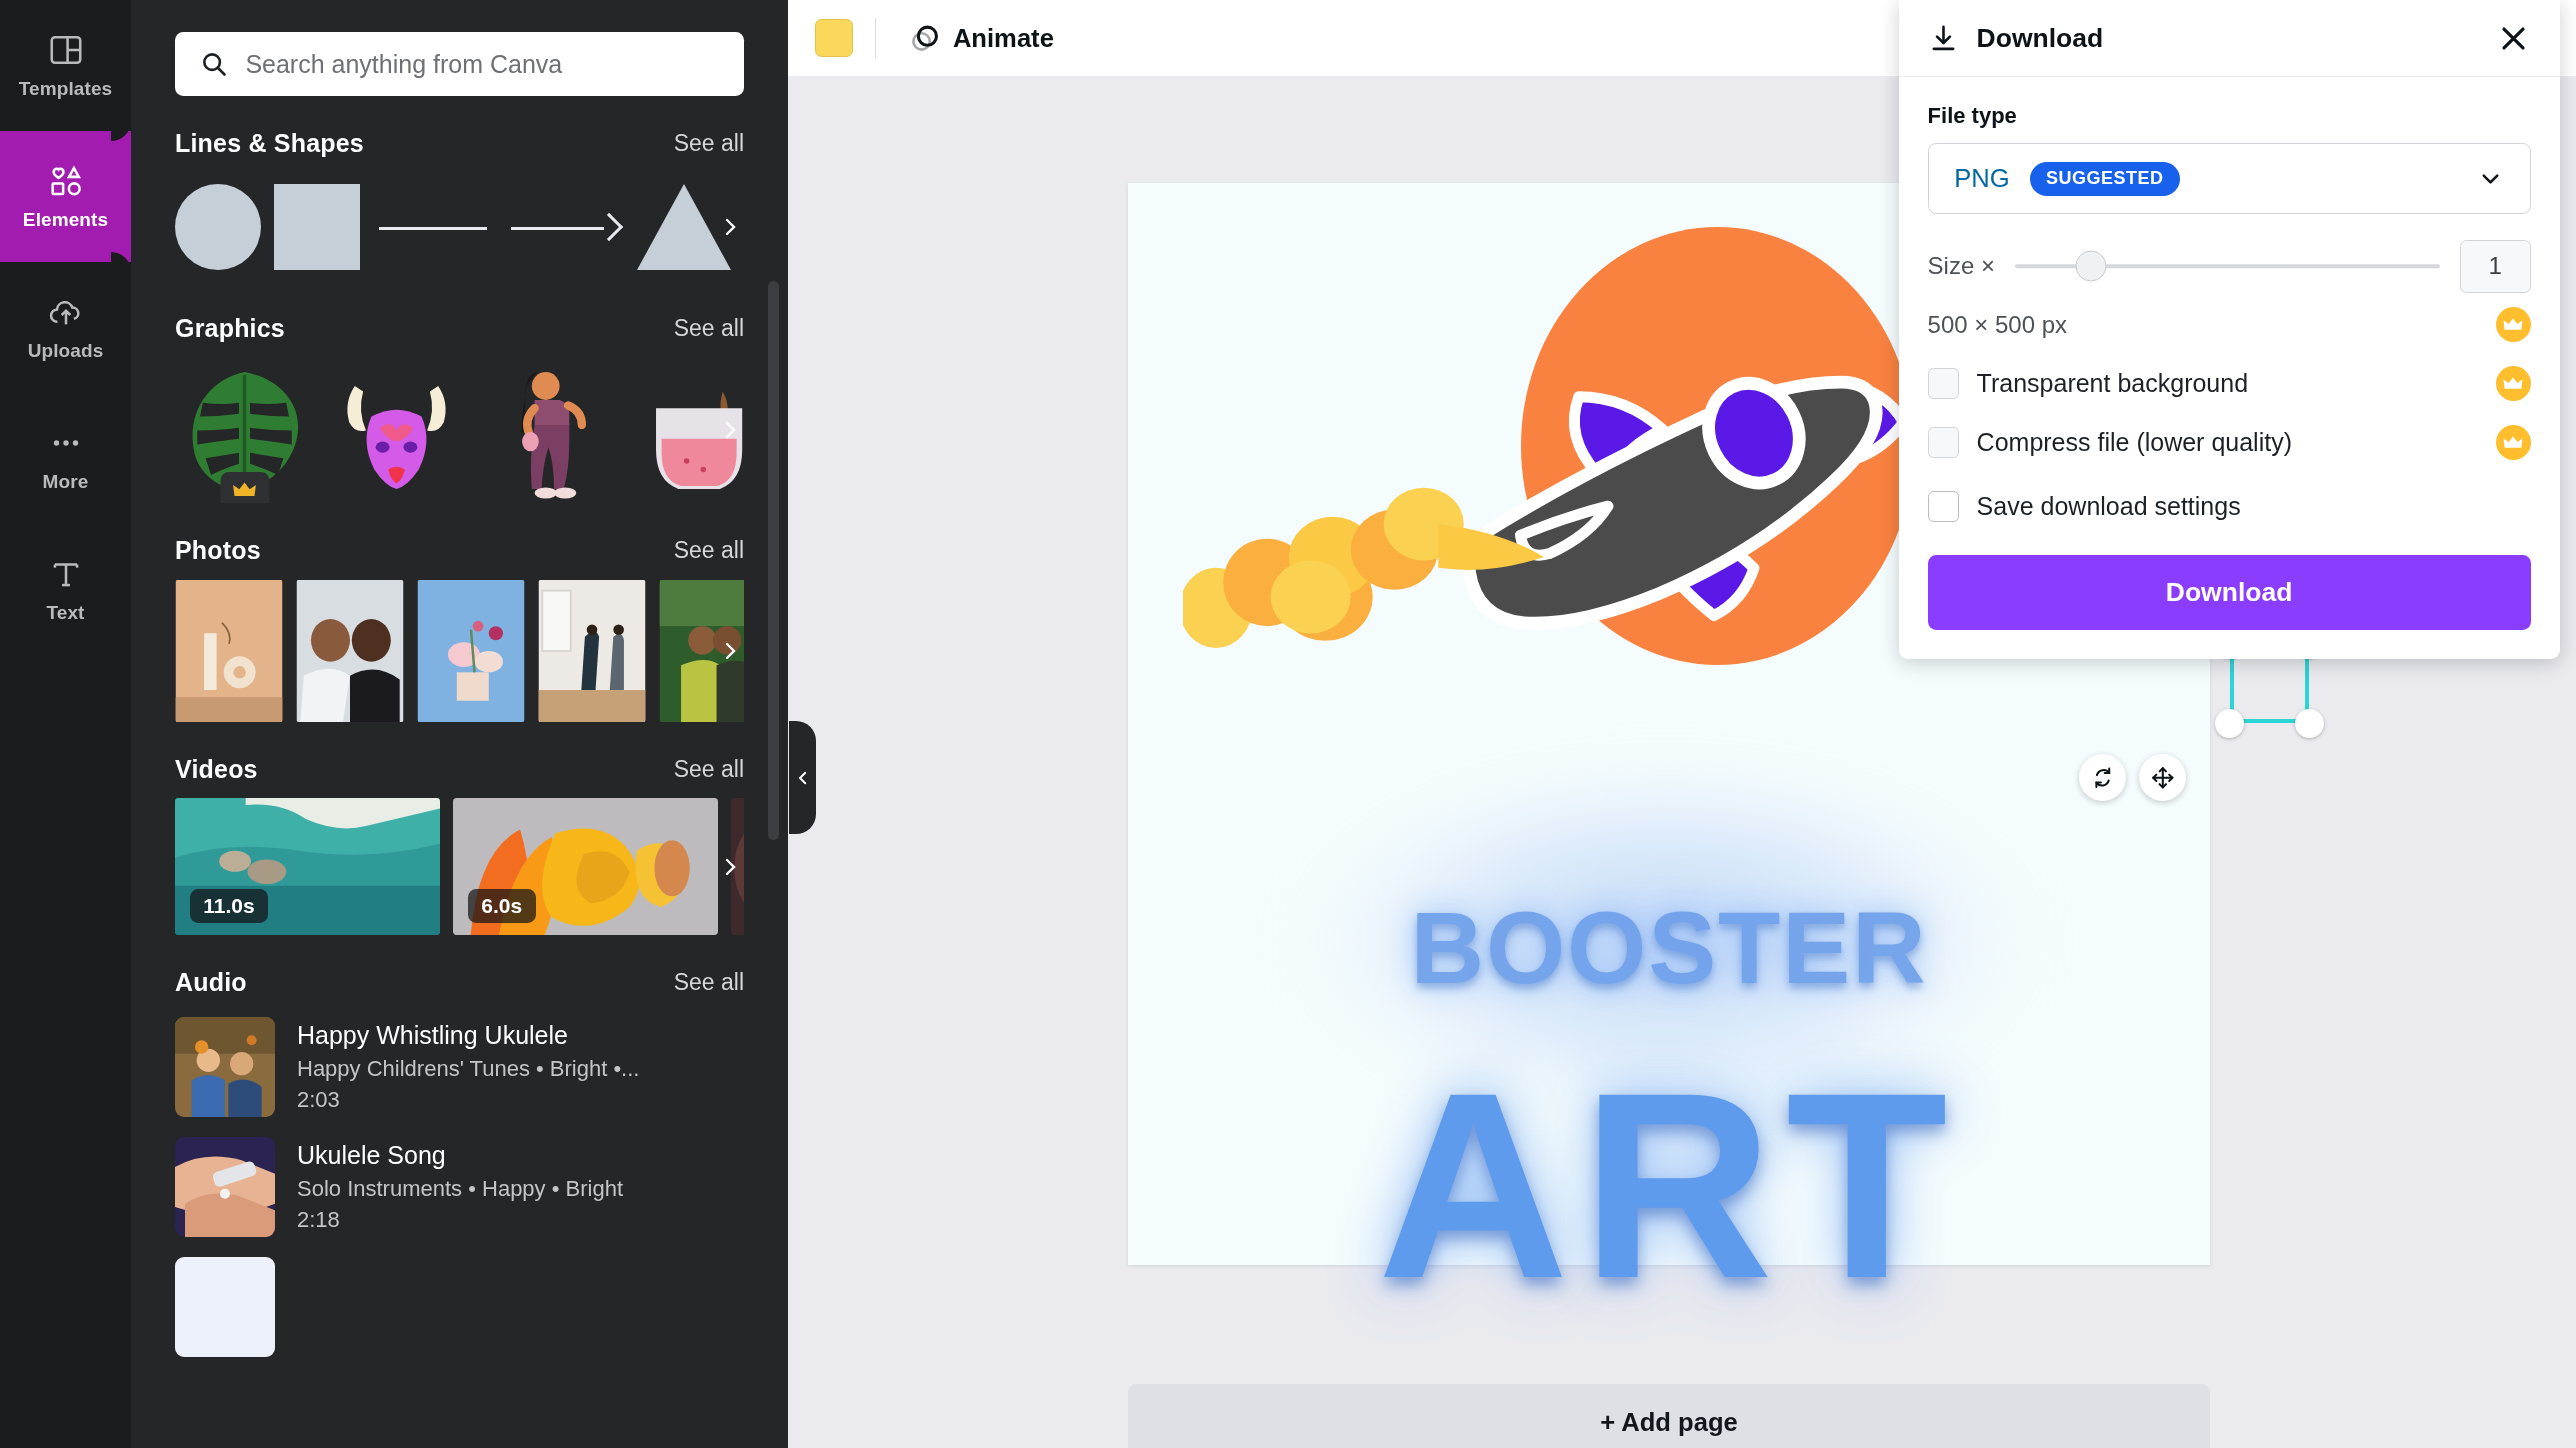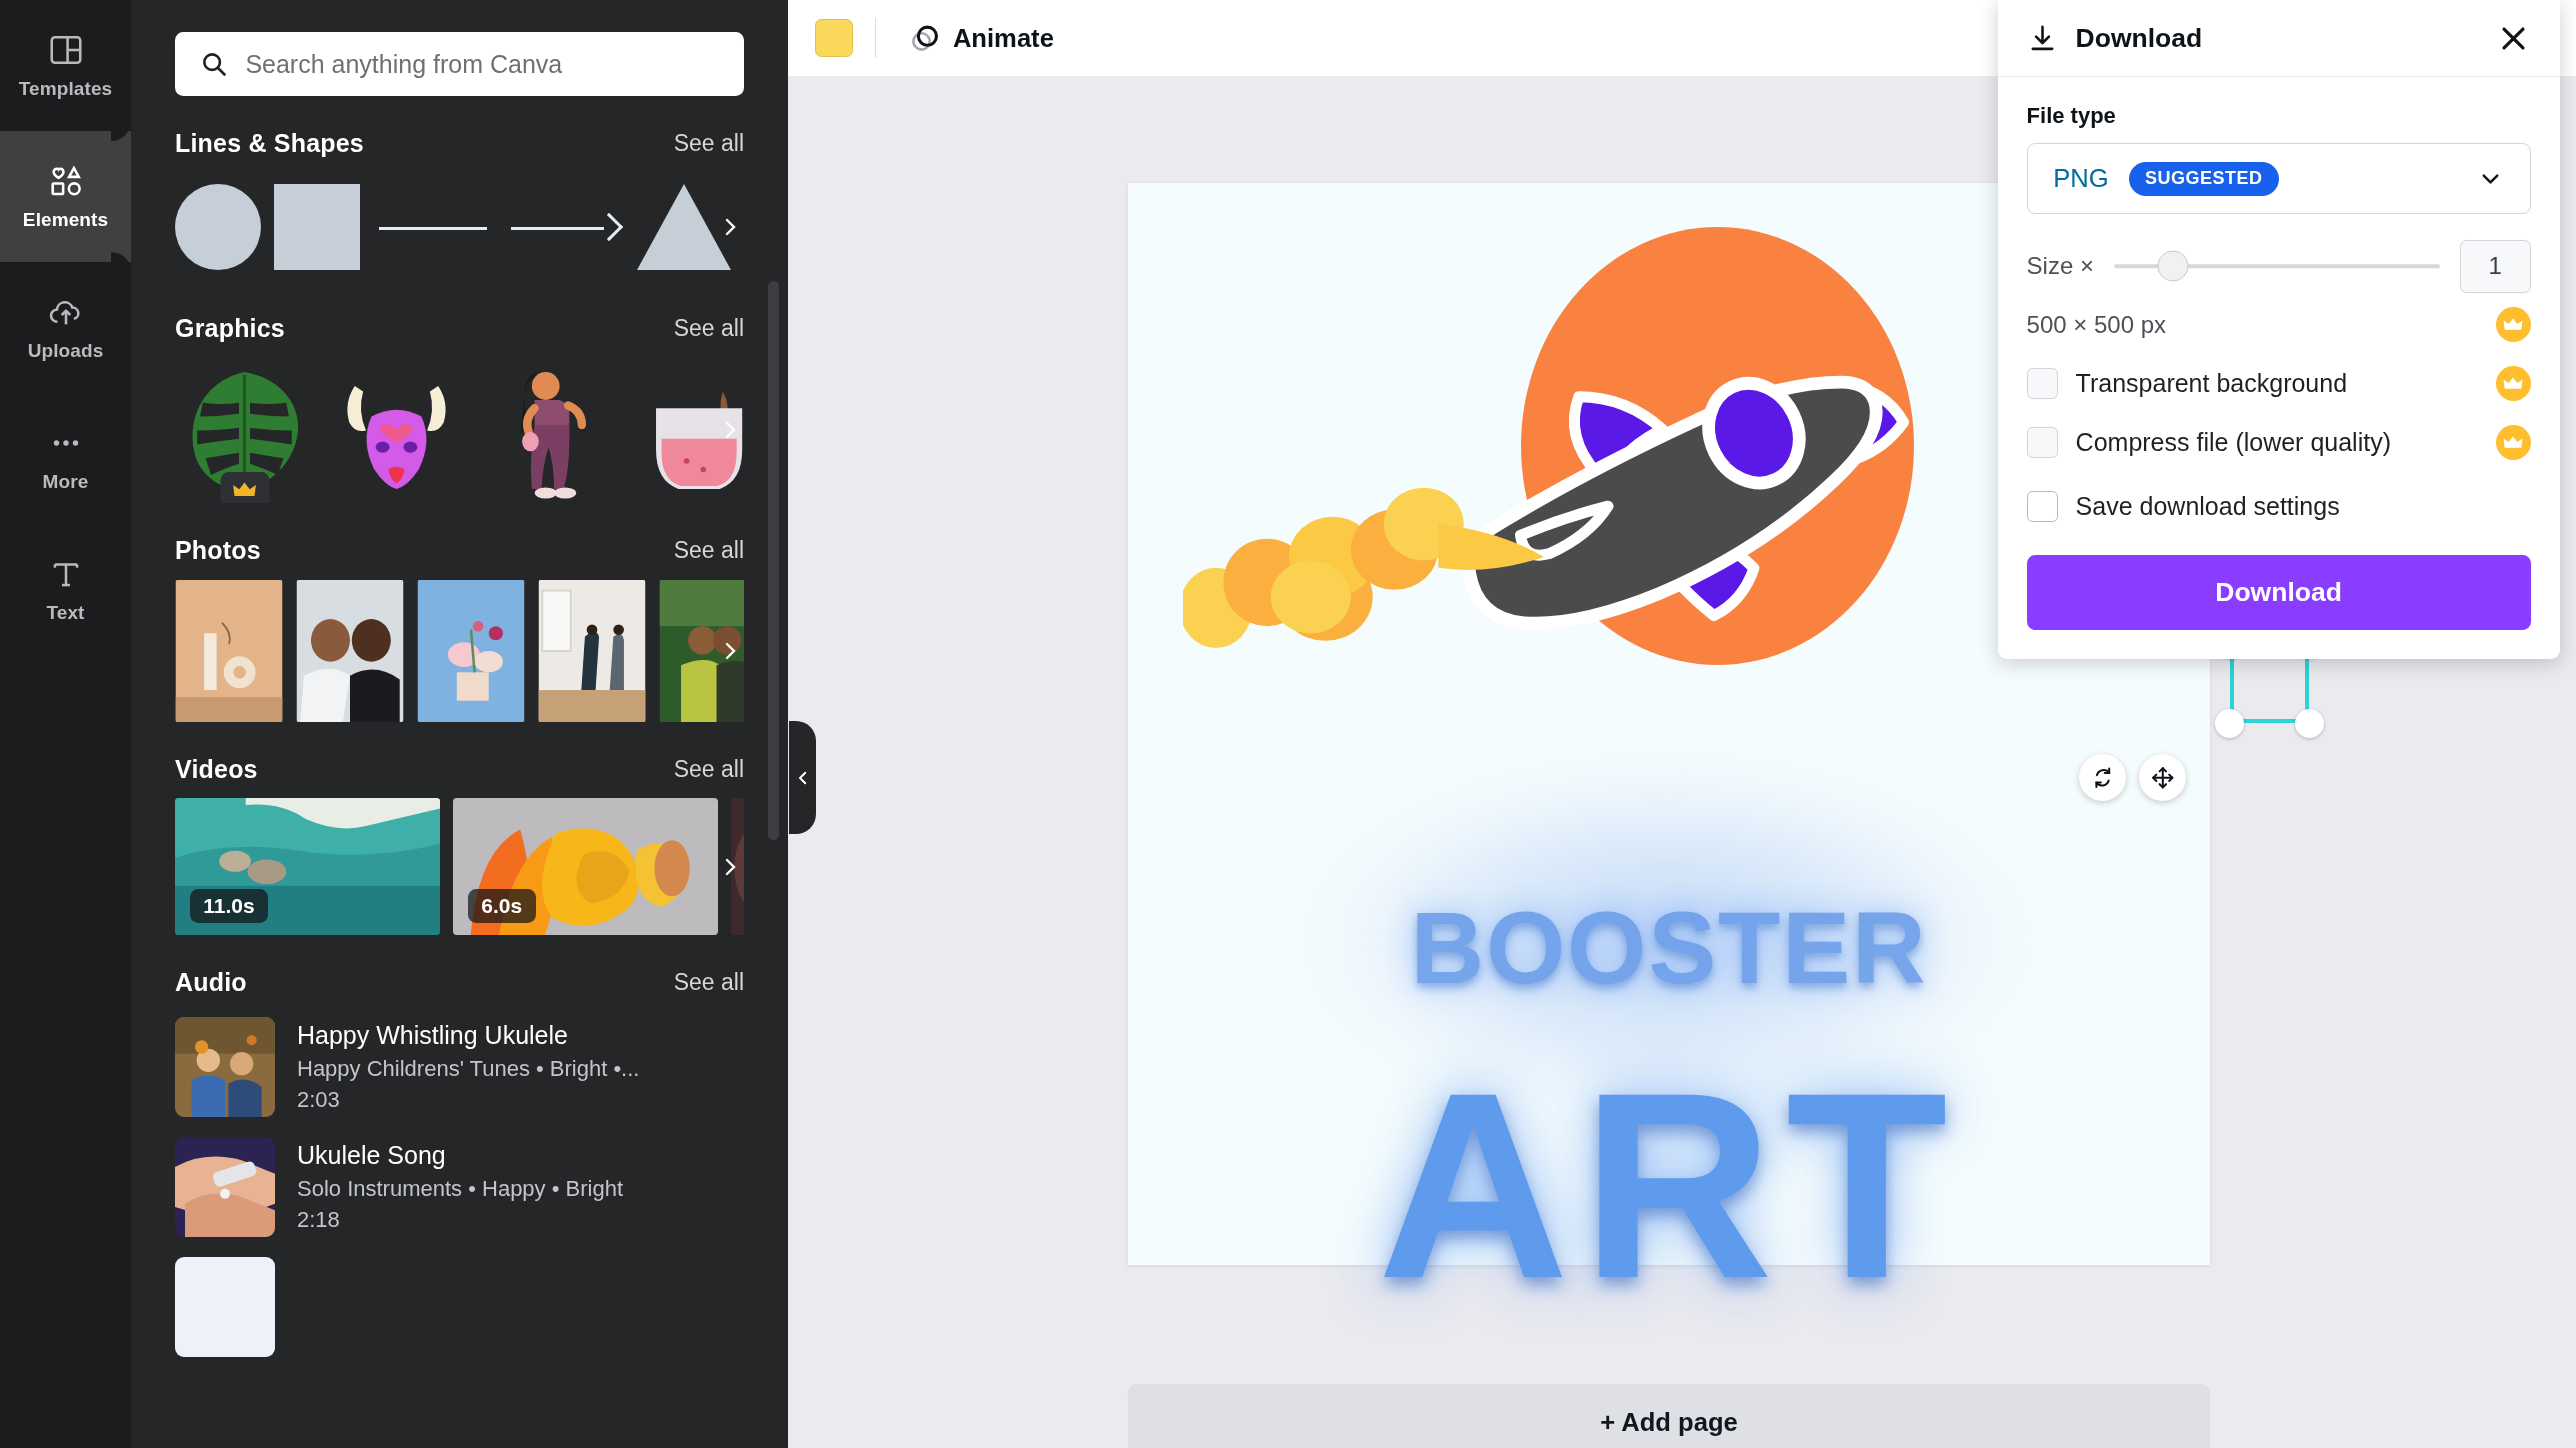--- a/index.html
+++ b/index.html
@@ -21,21 +21,21 @@
   }
   .rail-item {
     width: 131px; height: 131px;
     display: flex; flex-direction: column;
     align-items: center; justify-content: center;
     gap: 8.2px;
     color: #B8BABC;
     cursor: pointer;
     position: relative;
   }
-  .rail-item.active { background: #404040; color: #FFFFFF; }
+  .rail-item.active { background: #a21caf; color: #FFFFFF; }
   .rail-item.active::before,
   .rail-item.active::after {
     content: ""; position: absolute; right: 0; width: 20px; height: 20px;
     background: #252627;
   }
   .rail-item.active::before { top: -20px; border-bottom-right-radius: 20px; box-shadow: 0 10px 0 0 #1B1C1E; background: transparent; }
   .rail-item.active::after { bottom: -20px; border-top-right-radius: 20px; box-shadow: 0 -10px 0 0 #1B1C1E; background: transparent; }
   .rail-label { font-size: 19px; font-weight: 700; letter-spacing: 0.1px; }
   .rail-icon { width: 38px; height: 38px; display: block; }
 
@@ -248,21 +248,21 @@
     position: absolute; left: 340px; top: 1307px;
     width: 1082px; height: 77px; border-radius: 8.2px;
     background: #DFE0E6;
     display: flex; align-items: center; justify-content: center;
     font-size: 25.6px; font-weight: 700; color: #13161C; cursor: pointer;
   }
 
   
   #dl-panel {
     position: absolute; right: 16.4px; top: 0;
-    width: 562px;
+    width: 661px;
     background: #FFFFFF;
     border-radius: 0 0 9px 9px;
     box-shadow: 0 3.7px 20px rgba(14,19,24,.20);
     z-index: 20;
   }
   #dl-head {
     height: 77px; display: flex; align-items: center; gap: 18px;
     padding: 0 29px;
     border-bottom: 0.9px solid #EDEDF0;
   }

